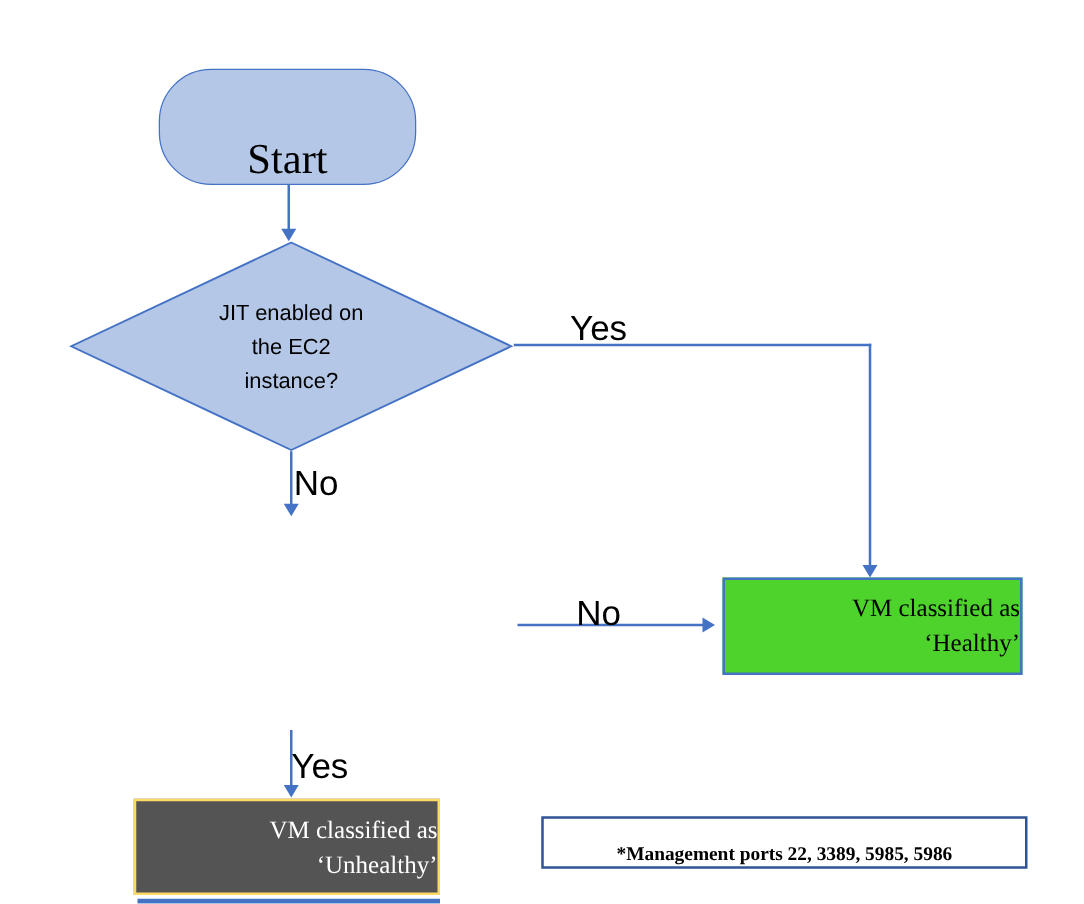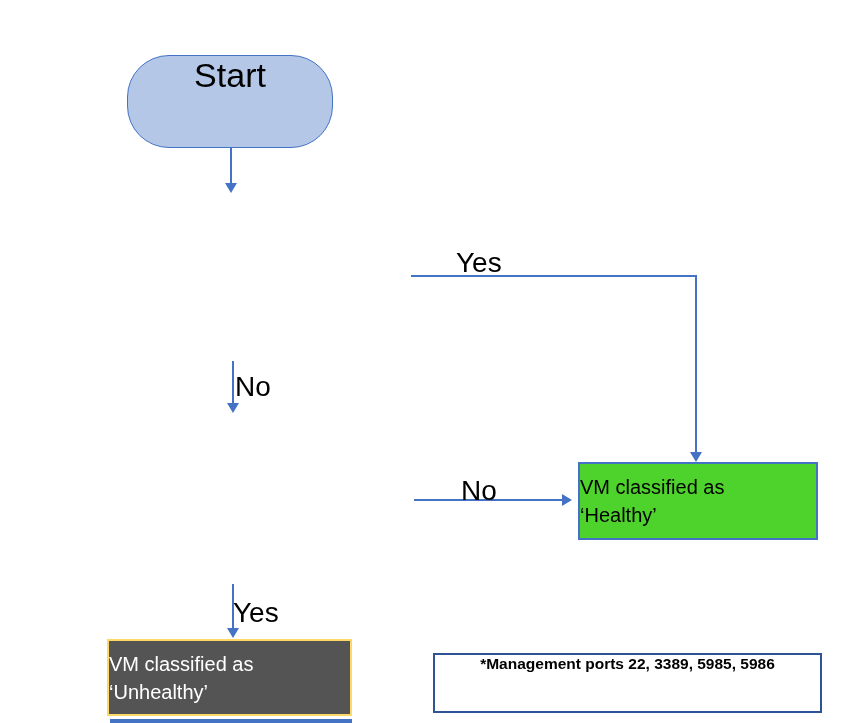--- a/index.html
+++ b/index.html
@@ -5,21 +5,21 @@
   html, body { margin: 0; padding: 0; background: #ffffff; }
   .canvas {
     position: relative;
     width: 867px;
     height: 723px;
     background: #ffffff;
     font-family: "Liberation Sans", sans-serif;
     color: var(--text, #000);
     overflow: hidden;
   }
-  .node { position: absolute; box-sizing: border-box; display: flex; align-items: flex-start; justify-content: center; text-align: center; }
+  .node { position: absolute; box-sizing: border-box; display: flex; align-items: flex-end; justify-content: center; text-align: center; font-family: Liberation Serif, serif; }
 
   .start-node {
     left: 127px; top: 55px; width: 206px; height: 93px;
     background: var(--shape-fill);
     border: 1.5px solid var(--shape-stroke);
     border-radius: 42px;
     font-size: 34px;
   }
 
   .diamond-wrap { position: absolute; }
@@ -62,38 +62,48 @@
     border: 2px solid var(--unhealthy-stroke);
     color: var(--unhealthy-text);
     font-size: 20px; line-height: 28px;
     flex-direction: column;
   }
   .cutoff-strip {
     position: absolute; left: 110px; top: 719px; width: 242px; height: 4px;
     background: var(--connector);
   }
   .note-box {
-    left: 433px; top: 653px; width: 389px; height: 60px;
+    left: 433px; top: 653px; width: 389px; height: 42px;
     background: #ffffff;
     border: 2px solid var(--note-stroke);
     font-size: 15.5px; font-weight: bold;
   }
 </style>
 </head>
 <body>
 
 <div class="canvas">
 
   <div class="node start-node">
     <span>Start</span>
   </div>
 
   <div class="line" style="left:230px; top:148px; width:2px; height:36px;"></div>
   <div class="arrow-down" style="left:225px; top:183px;"></div>
 
+  <div class="diamond-wrap d1">
+    <svg width="356" height="168" viewBox="0 0 356 168">
+      <polygon points="178,1 354,84 178,167 2,84" style="fill:var(--shape-fill); stroke:var(--shape-stroke); stroke-width:1.5;"></polygon>
+    </svg>
+    <div class="diamond-text">
+      <span>JIT enabled on</span>
+      <span>the EC2</span>
+      <span>instance?</span>
+    </div>
+  </div>
 
   <div class="line" style="left:411px; top:275px; width:286px; height:2px;"></div>
   <div class="line" style="left:695px; top:275px; width:2px; height:180px;"></div>
   <div class="arrow-down" style="left:690px; top:452px;"></div>
   <span class="edge-label" style="left:456px; top:247px;">Yes</span>
 
   <div class="line" style="left:232px; top:361px; width:2px; height:44px;"></div>
   <div class="arrow-down" style="left:227px; top:403px;"></div>
   <span class="edge-label" style="left:235px; top:371px;">No</span>
 

